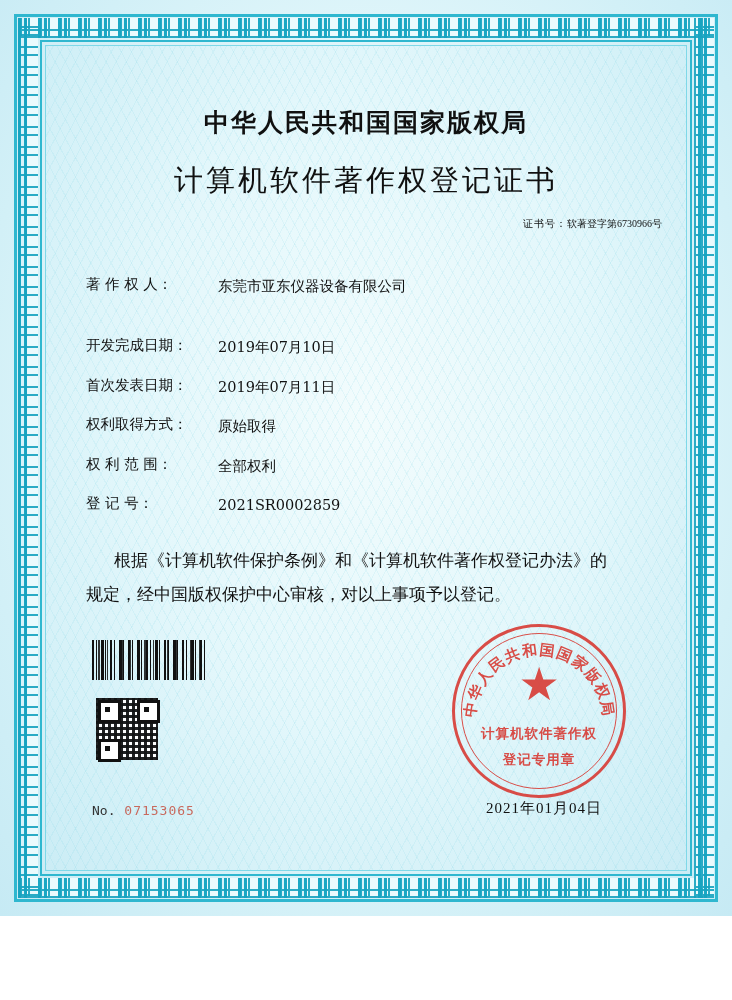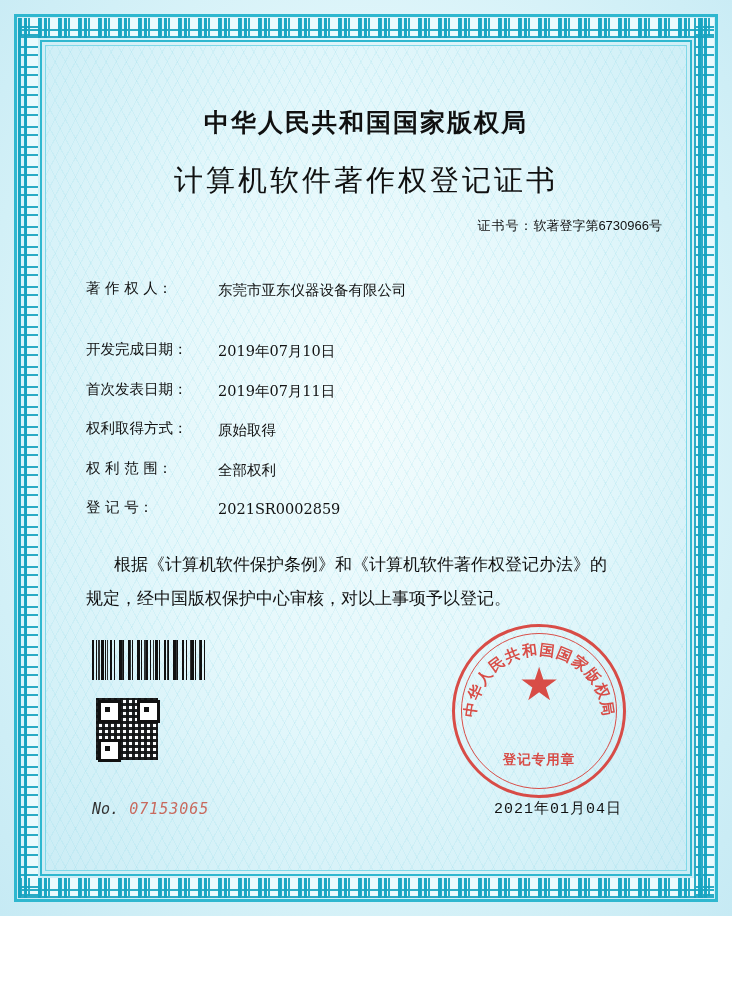--- a/index.html
+++ b/index.html
@@ -167,23 +167,23 @@
     font-weight: 400;
     letter-spacing: 3px;
     color: #101010;
     margin-top: 22px;
   }
 
   .cert-no {
     text-align: right;
     margin-top: 16px;
     padding-right: 10px;
-    font-size: 13px;
+    font-size: 10px;
     color: #111;
-    font-family: Liberation Sans, sans-serif;
+    font-family: Liberation Serif, serif;
   }
   .cert-no .cn-label { letter-spacing: 1px; }
   .cert-no .cn-value { letter-spacing: 0px; }
 
   .fields {
     margin-top: 22px;
     padding-left: 26px;
   }
   .field-row {
     display: flex;
@@ -277,32 +277,31 @@
   }
   .qr-eye.tl { left: 38px; top: 64px; }
   .qr-eye.tr { left: 77px; top: 64px; }
   .qr-eye.bl { left: 38px; top: 103px; }
 
   .serial {
     position: absolute;
     left: 32px;
     bottom: 28px;
     font-family: "DejaVu Sans Mono", "Liberation Mono", monospace;
-    font-size: 15px;
+    font-size: 13px;
     color: #c86a5e;
     letter-spacing: 1px;
-    font-style: italic;
   }
   .serial .no-prefix { color: #333; letter-spacing: 0; }
 
   .issue-date {
     position: absolute;
-    right: 50px;
+    right: 70px;
     bottom: 28px;
-    font-family: Liberation Mono, monospace;
+    font-family: Liberation Serif, serif;
     font-size: 15px;
     color: #111;
     letter-spacing: 1px;
   }
 
   
   .seal {
     position: absolute;
     right: 46px;
     bottom: 48px;
@@ -457,19 +456,20 @@
           </defs>
           <text>
             <textPath href="#sealArcPath" startOffset="50%" text-anchor="middle">中华人民共和国国家版权局</textPath>
           </text>
         </svg>
 
         <div class="seal-star">
           <span>★</span>
         </div>
 
+        <div class="seal-line l1">计算机软件著作权</div>
         <div class="seal-line l2">登记专用章</div>
       </div>
 
     </div>
 
   </div>
 </div>
 
 </body></html>

